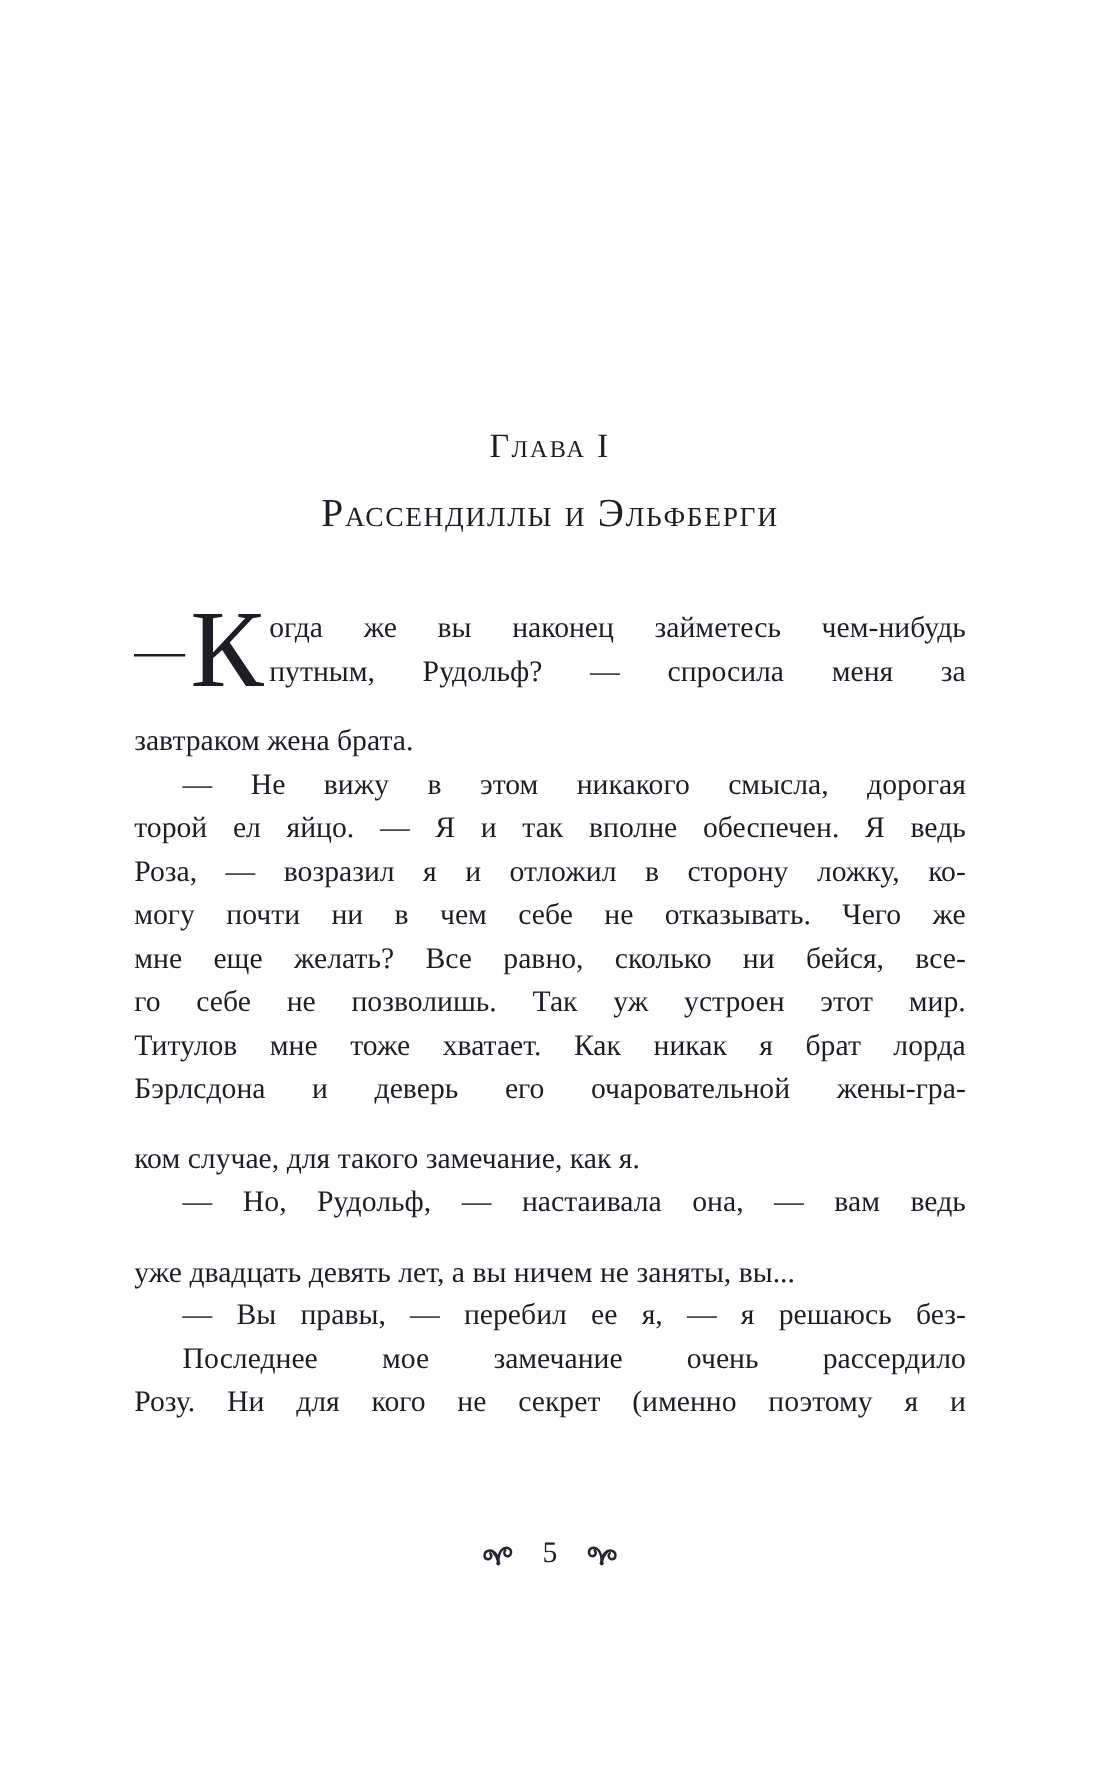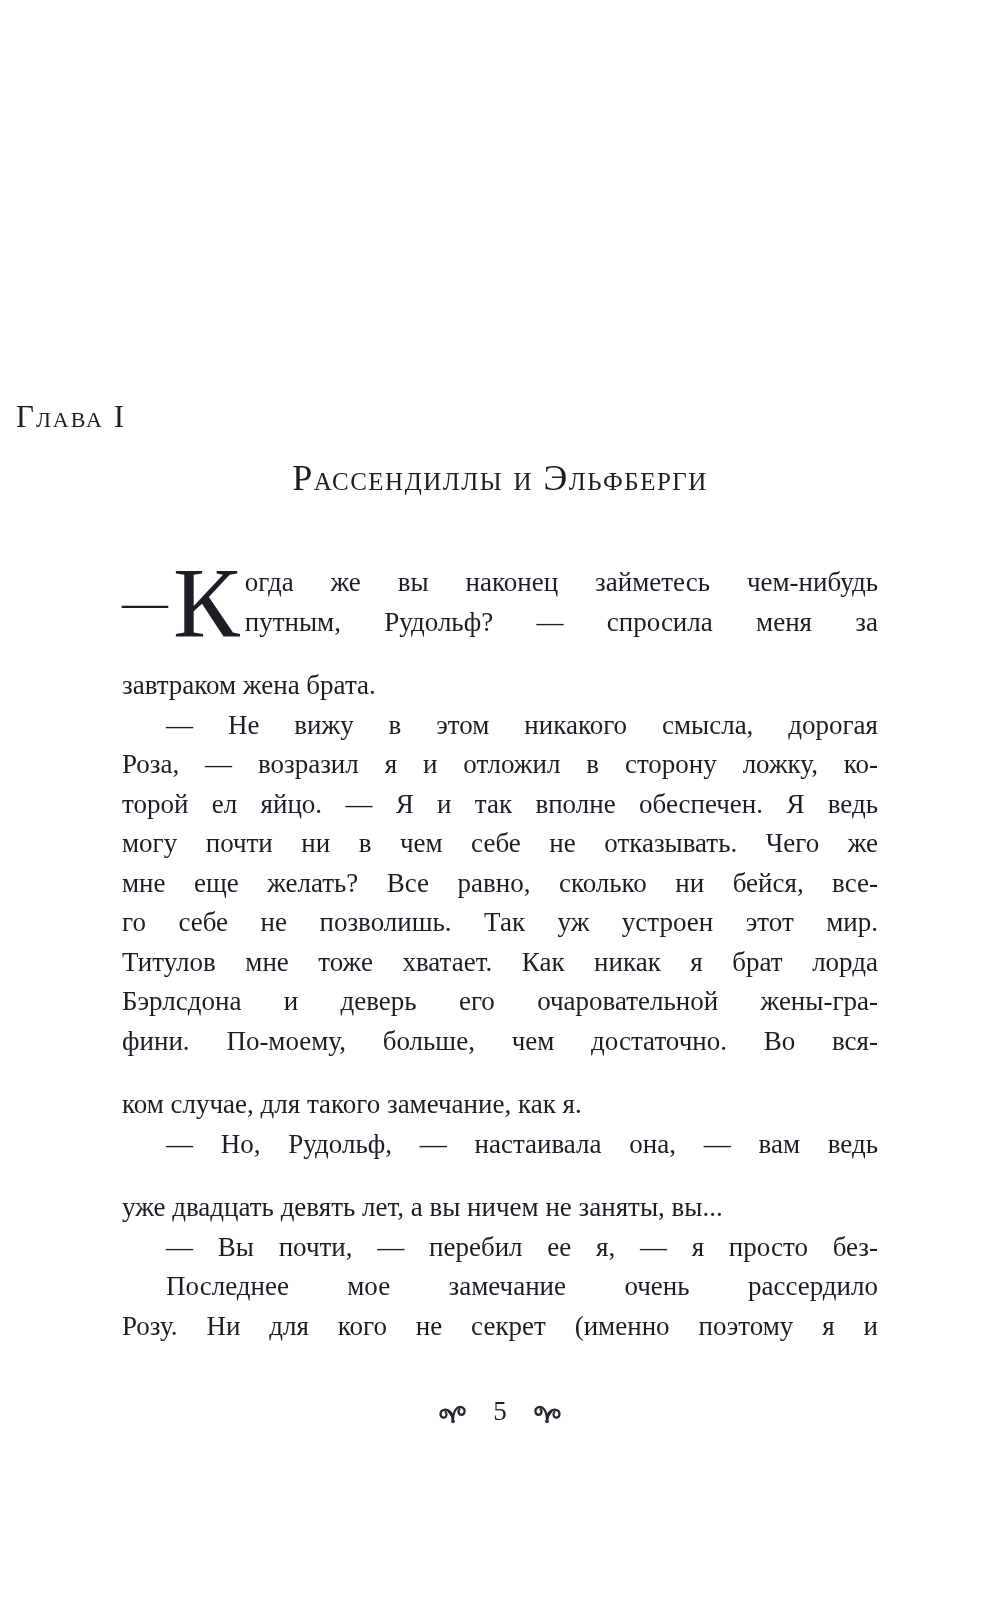--- a/index.html
+++ b/index.html
@@ -10,22 +10,23 @@
   .page {
     position: relative;
     width: 1000px;
     height: 1615px;
     background: #ffffff;
     color: #1d1d26;
     font-family: "Liberation Serif", "DejaVu Serif", serif;
     overflow: hidden;
   }
   .chapter {
-    margin: 16px;
+    margin: 4px;
     padding-top: 383px;
+    text-align: center;
     font-variant: small-caps;
     font-weight: normal;
     font-size: 31px;
     letter-spacing: 2px;
   }
   .title {
     margin: 22px 0 12px 0;
     text-align: center;
     font-variant: small-caps;
     font-weight: normal;
@@ -95,36 +96,35 @@
         <span class="dc">
           <span class="dc-dash">—</span>
           <span class="dc-letter">К</span>
         </span>
         <div class="line">огда же вы наконец займетесь чем-нибудь</div>
         <div class="line">путным, Рудольф? — спросила меня за</div>
         <div class="line lastline">завтраком жена брата.</div>
       </div>
       <div class="para">
         <div class="line first">— Не вижу в этом никакого смысла, дорогая</div>
+        <div class="line">торой ел яйцо. — Я и так вполне обеспечен. Я ведь</div>
         <div class="line">Роза, — возразил я и отложил в сторону ложку, ко-</div>
-        <div class="line">торой ел яйцо. — Я и так вполне обеспечен. Я ведь</div>
         <div class="line">могу почти ни в чем себе не отказывать. Чего же</div>
         <div class="line">мне еще желать? Все равно, сколько ни бейся, все-</div>
         <div class="line">го себе не позволишь. Так уж устроен этот мир.</div>
         <div class="line">Титулов мне тоже хватает. Как никак я брат лорда</div>
         <div class="line">Бэрлсдона и деверь его очаровательной жены-гра-</div>
-        <div class="line">фини. По-моему, больше, чем достаточно. Во вся-</div>
         <div class="line lastline">ком случае, для такого замечание, как я.</div>
       </div>
       <div class="para">
         <div class="line first">— Но, Рудольф, — настаивала она, — вам ведь</div>
         <div class="line lastline">уже двадцать девять лет, а вы ничем не заняты, вы...</div>
       </div>
       <div class="para">
-        <div class="line first">— Вы почти, — перебил ее я, — я просто без-</div>
+        <div class="line first">— Вы правы, — перебил ее я, — я решаюсь без-</div>
       </div>
       <div class="para">
         <div class="line first">Последнее мое замечание очень рассердило</div>
         <div class="line">Розу. Ни для кого не секрет (именно поэтому я и</div>
       </div>
     </div>
 
   <div class="footer">
     <span class="orn left">
       <svg viewBox="0 0 34 26" xmlns="http://www.w3.org/2000/svg">

